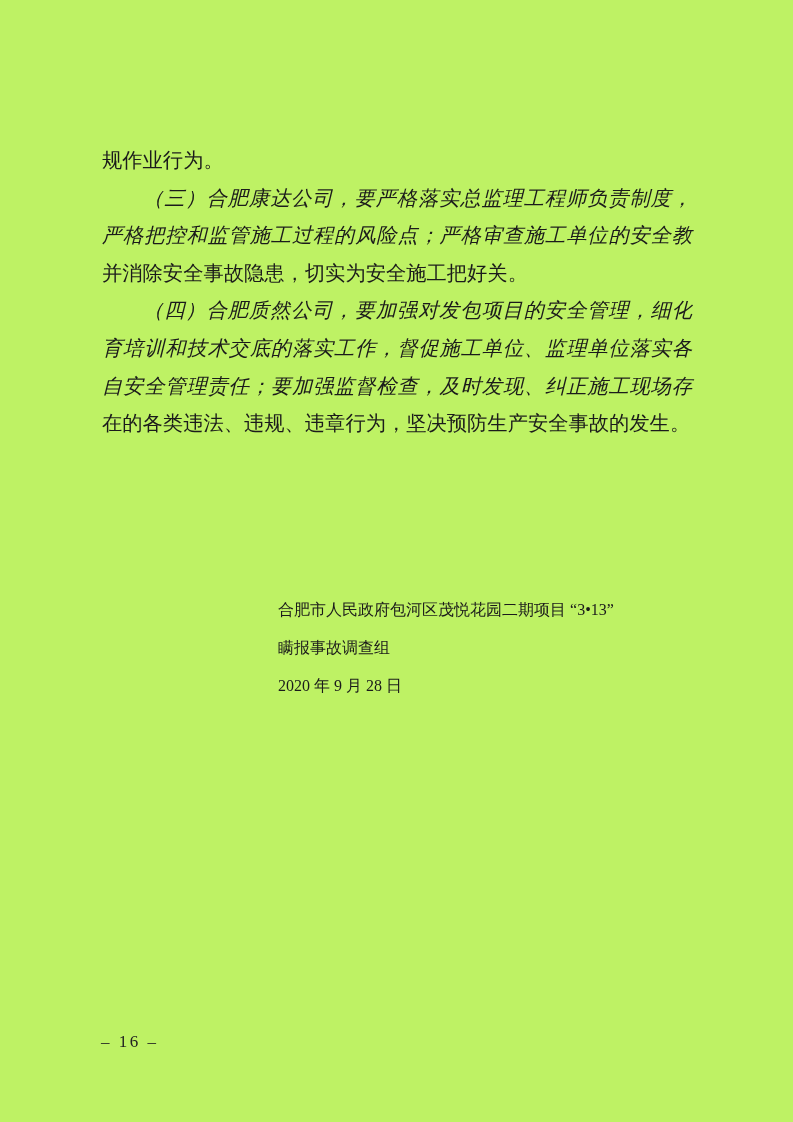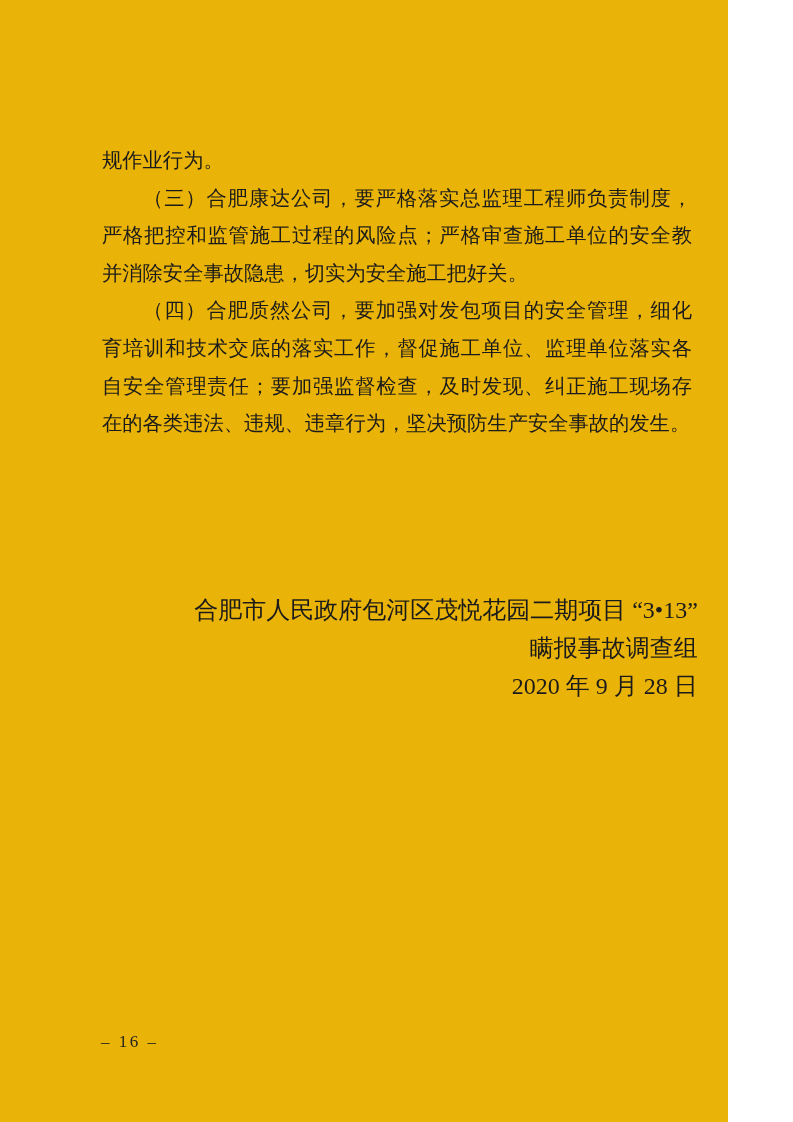--- a/index.html
+++ b/index.html
@@ -2,23 +2,23 @@
 <html><head>
 <meta charset="utf-8">
 <style>
   html, body {
     margin: 0;
     padding: 0;
     background: #ffffff;
   }
   .page {
     position: relative;
-    width: 728px;
+    width: 793px;
     height: 1122px;
-    background: #eab308;
+    background: #bef264;
     overflow: hidden;
     font-family: "Liberation Serif", "DejaVu Serif", serif;
     color: #1b1b1b;
   }
   .doc-body {
     position: absolute;
     left: 102px;
     top: 142px;
     width: 590px;
     font-size: 20.3px;
@@ -26,32 +26,33 @@
     letter-spacing: 0;
   }
   .doc-line {
     width: 100%;
     text-align: left;
   }
   .doc-line.justify {
     text-align: justify;
     text-align-last: justify;
     text-justify: inter-character;
+    font-style: italic;
   }
   .doc-line.indent {
     text-indent: 41px;
   }
   .signature {
     position: absolute;
     top: 591px;
     left: 446px;
     transform: translateX(-50%);
-    text-align: right;
+    text-align: left;
     white-space: nowrap;
-    font-size: 24px;
+    font-size: 16px;
     line-height: 38px;
   }
   .page-number {
     position: absolute;
     top: 1032px;
     left: 101px;
     font-size: 17px;
     line-height: 20px;
     letter-spacing: 2.5px;
     color: #222222;

